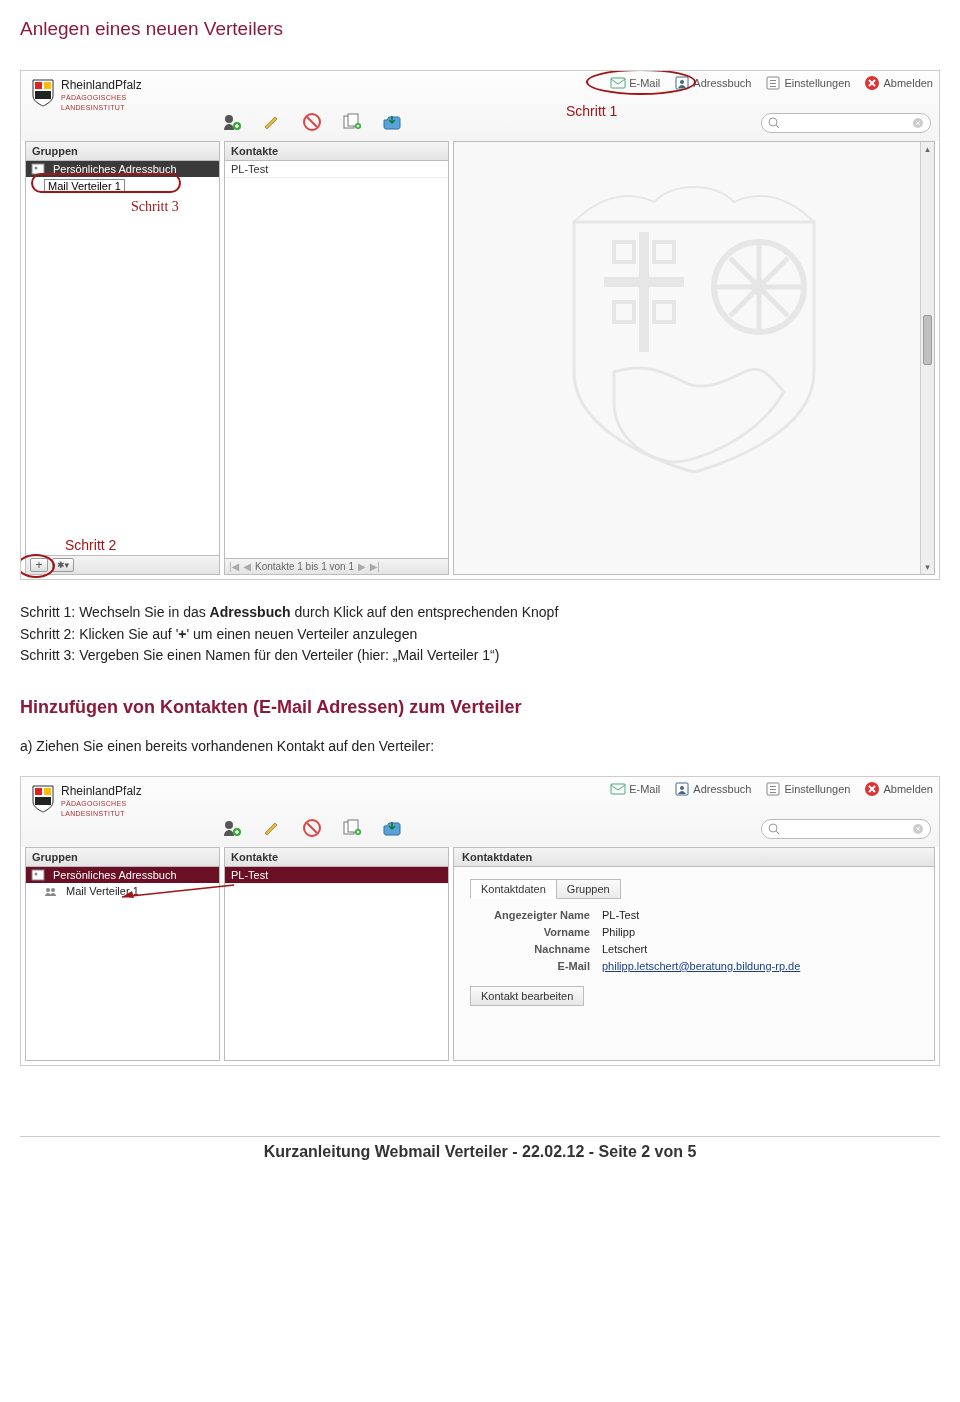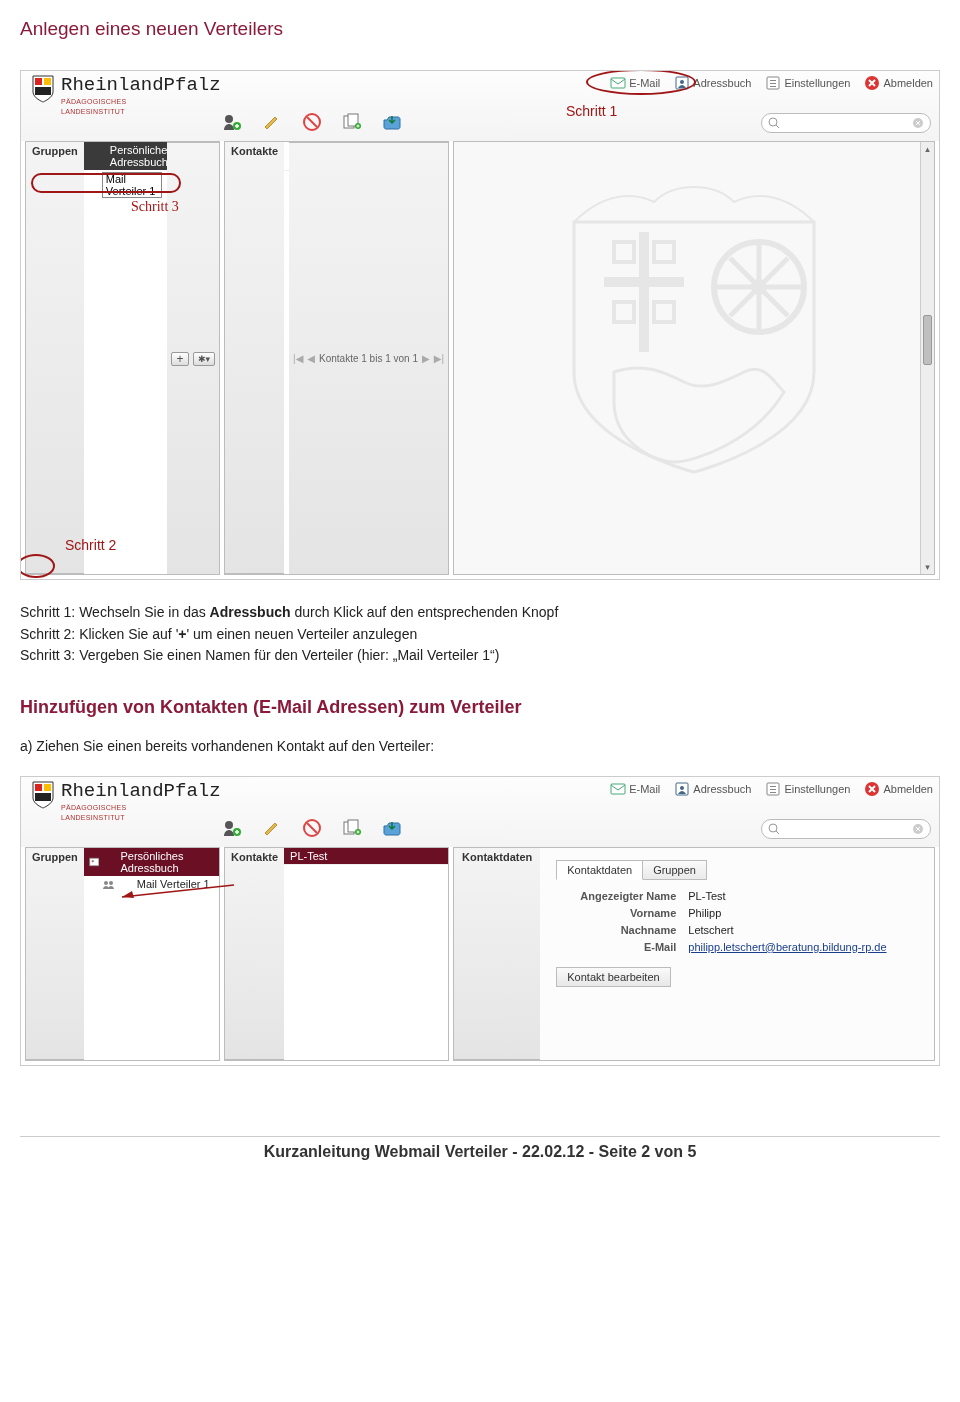--- a/index.html
+++ b/index.html
@@ -19,21 +19,21 @@
     overflow: hidden;
   }
   .screenshot.ss1 { height: 510px; }
   .screenshot.ss2 { height: 290px; }
 
   
   .app-header { position: absolute; top:0; left:0; right:0; height:48px; display:flex; align-items:center; padding:4px 10px; }
   .logo-group { display:flex; align-items:flex-start; gap:6px; }
   .logo-shield { width:24px; height:30px; }
   .logo-text { display:flex; flex-direction:column; }
-  .logo-brand { font-family: Liberation Mono, monospace; font-size:19px; color:#222; }
+  .logo-brand { font-family: Liberation Sans, sans-serif; font-size:12px; color:#222; }
   .logo-sub { font-size:7px; color:#b03030; line-height:1.1; margin-top:2px; letter-spacing:0.3px; }
 
   .nav { position:absolute; top:4px; right:6px; display:flex; gap:14px; align-items:center; font-size:11px; color:#555; }
   .nav-item { display:flex; align-items:center; gap:3px; cursor:pointer; }
   .nav-icon { width:16px; height:16px; display:inline-flex; align-items:center; justify-content:center; }
 
   
   .anno-oval { position:absolute; border:2px solid #a01515; border-radius:50%; pointer-events:none; }
   .anno-rect { position:absolute; border:1px solid #a01515; border-radius:4px; pointer-events:none; }
   .anno-rect.thick { border-width:2px; border-radius:10px; }
@@ -43,33 +43,33 @@
   
   .toolbar { position:absolute; top:40px; left:200px; display:flex; gap:18px; }
   .tool-btn { width:22px; height:22px; display:flex; align-items:center; justify-content:center; cursor:pointer; }
 
   .search-wrap { position:absolute; top:42px; right:8px; width:170px; height:20px; background:#fff; border:1px solid #bbb; border-radius:10px; display:flex; align-items:center; padding:0 6px; color:#999; }
   .search-wrap .mag { width:12px; height:12px; margin-right:4px; }
   .search-wrap .clr { margin-left:auto; width:12px; height:12px; }
 
   
   .cols { position:absolute; top:70px; left:4px; right:4px; bottom:4px; display:flex; gap:4px; }
-  .col { border:1px solid #bcbcbc; background:#fcfcfc; display:flex; font-size:11px; }
+  .col { border:1px solid #bcbcbc; background:#fcfcfc; display:flex; flex-direction:column; font-size:11px; }
   .ss1 .col-groups { width:195px; }
   .ss1 .col-contacts { width:225px; }
   .ss1 .col-details { flex:1; background:#f8f8f8; position:relative; }
   .ss2 .col-groups { width:195px; }
   .ss2 .col-contacts { width:225px; }
   .ss2 .col-details { flex:1; }
 
   .col-head { background:linear-gradient(#f4f4f4,#e4e4e4); border-bottom:1px solid #bcbcbc; padding:3px 6px; font-weight:bold; color:#333; font-size:11px; }
   .col-body { flex:1; background:#fff; position:relative; overflow:hidden; }
   .col-foot { border-top:1px solid #bcbcbc; background:linear-gradient(#f4f4f4,#e4e4e4); padding:2px 4px; display:flex; align-items:center; gap:4px; font-size:10px; color:#555; }
 
-  .group-item { display:flex; align-items:center; gap:21px; padding:2px 5px; font-size:11px; color:#222; cursor:pointer; }
+  .group-item { display:flex; align-items:center; gap:8px; padding:2px 5px; font-size:11px; color:#222; cursor:pointer; }
   .group-item.sel { background:#3a3a3a; color:#fff; }
   .group-item.selalt { background:#6a0f24; color:#fff; }
   .group-icon { width:14px; height:12px; }
 
   .group-item .edit-box { background:#fff; color:#000; border:1px solid #888; padding:0 3px; font-size:11px; }
 
   .contact-item { padding:2px 6px; font-size:11px; border-bottom:1px solid #eee; cursor:pointer; }
   .contact-item.sel { background:#6a0f24; color:#fff; }
 
   .pager { display:flex; align-items:center; gap:4px; font-size:10px; color:#666; }

